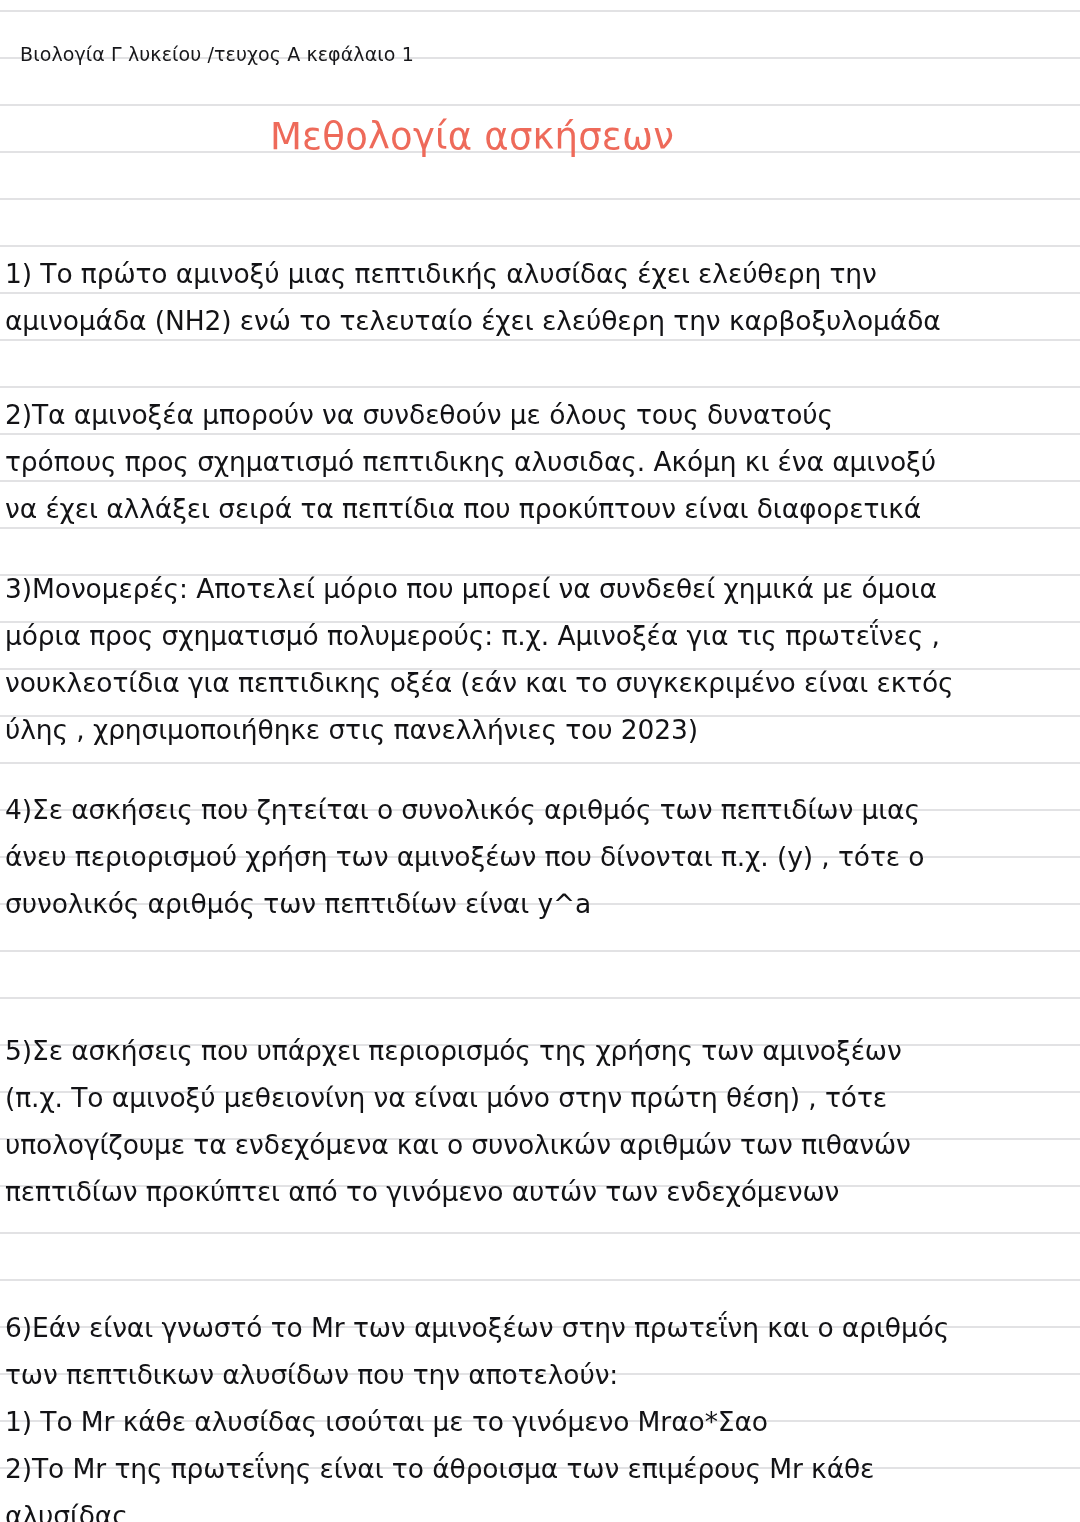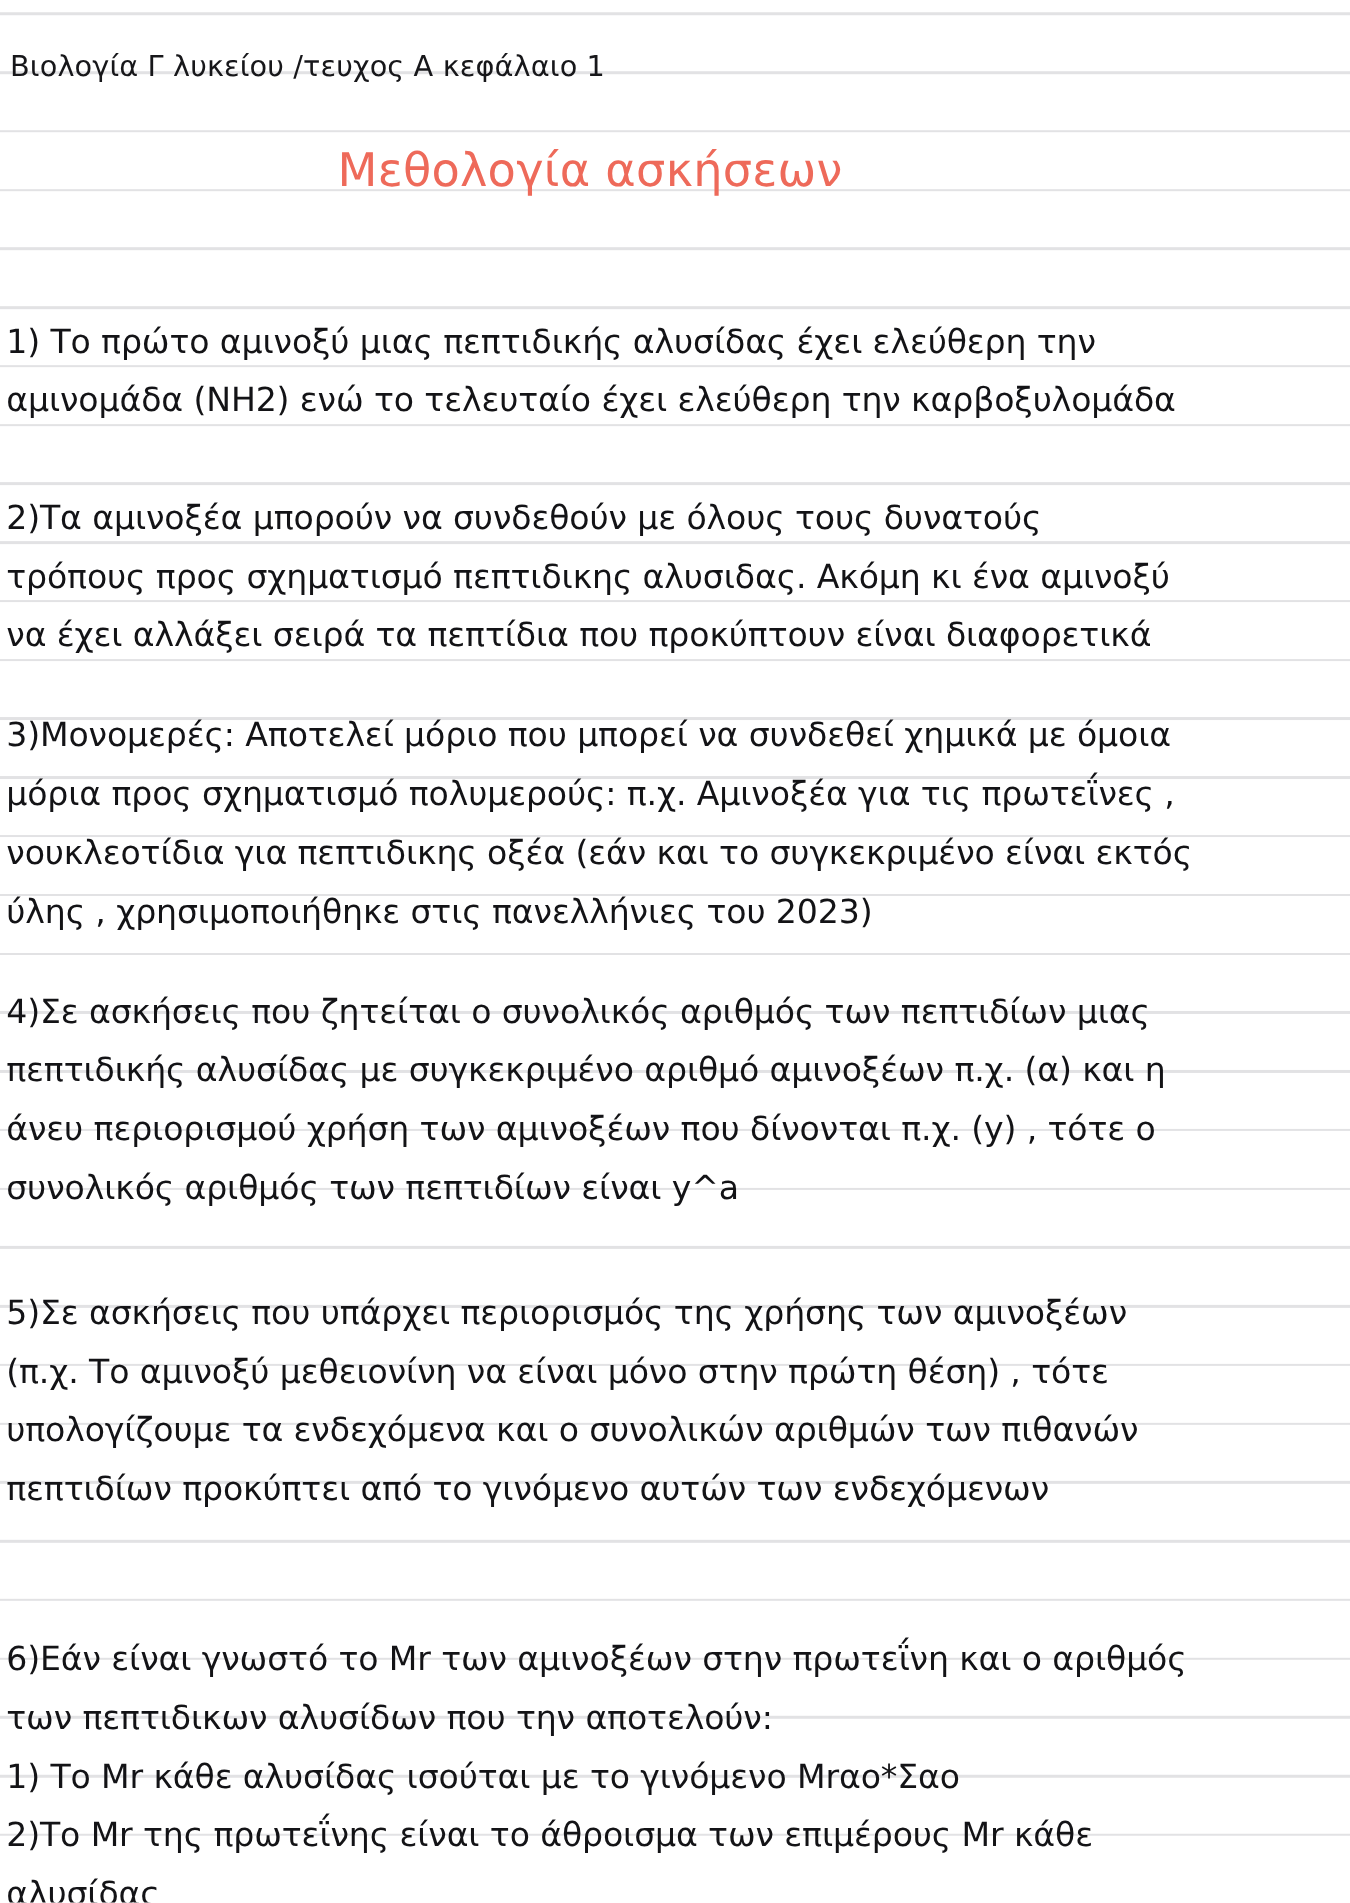--- a/index.html
+++ b/index.html
@@ -35,23 +35,23 @@
 
   #content {
     position: relative;
     z-index: 2;
     padding: 0;
   }
 
   
   .header-line {
     position: absolute;
-    left: 8px;
+    left: 20px;
     top: 31px;
-    font-size: 23px;
+    font-size: 19px;
     line-height: 47px;
     color: #17171a;
     letter-spacing: 0.1px;
     white-space: nowrap;
   }
 
   .doc-title {
     position: absolute;
     left: 270px;
     top: 113px;
@@ -107,21 +107,20 @@
 
     <div class="para p3">
       <span class="ln">3)Μονομερές: Αποτελεί μόριο που μπορεί να συνδεθεί χημικά με όμοια</span>
       <span class="ln">μόρια προς σχηματισμό πολυμερούς: π.χ. Αμινοξέα για τις πρωτεΐνες ,</span>
       <span class="ln">νουκλεοτίδια για πεπτιδικης οξέα (εάν και το συγκεκριμένο είναι εκτός</span>
       <span class="ln">ύλης , χρησιμοποιήθηκε στις πανελλήνιες του 2023)</span>
     </div>
 
     <div class="para p4">
       <span class="ln">4)Σε ασκήσεις που ζητείται ο συνολικός αριθμός των πεπτιδίων μιας</span>
-      <span class="ln">πεπτιδικής αλυσίδας με συγκεκριμένο αριθμό αμινοξέων π.χ. (α) και η</span>
       <span class="ln">άνευ περιορισμού χρήση των αμινοξέων που δίνονται π.χ. (y) , τότε ο</span>
       <span class="ln">συνολικός αριθμός των πεπτιδίων είναι y^a</span>
     </div>
 
     <div class="para p5">
       <span class="ln">5)Σε ασκήσεις που υπάρχει περιορισμός της χρήσης των αμινοξέων</span>
       <span class="ln">(π.χ. Το αμινοξύ μεθειονίνη να είναι μόνο στην πρώτη θέση) , τότε</span>
       <span class="ln">υπολογίζουμε τα ενδεχόμενα και ο συνολικών αριθμών των πιθανών</span>
       <span class="ln">πεπτιδίων προκύπτει από το γινόμενο αυτών των ενδεχόμενων</span>
     </div>

